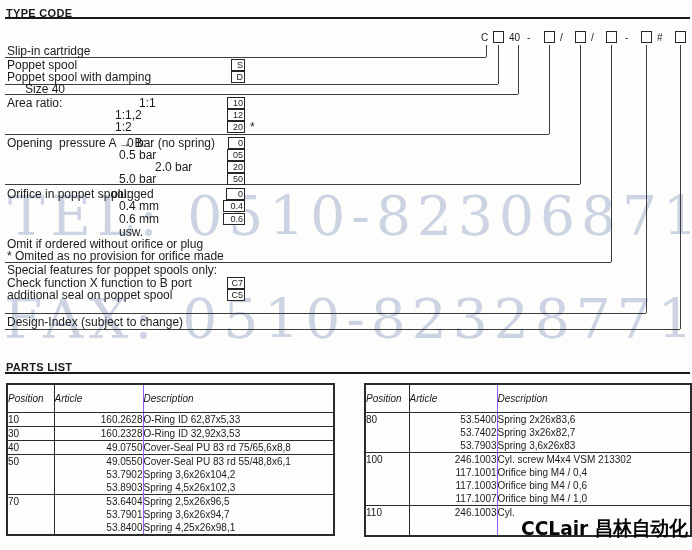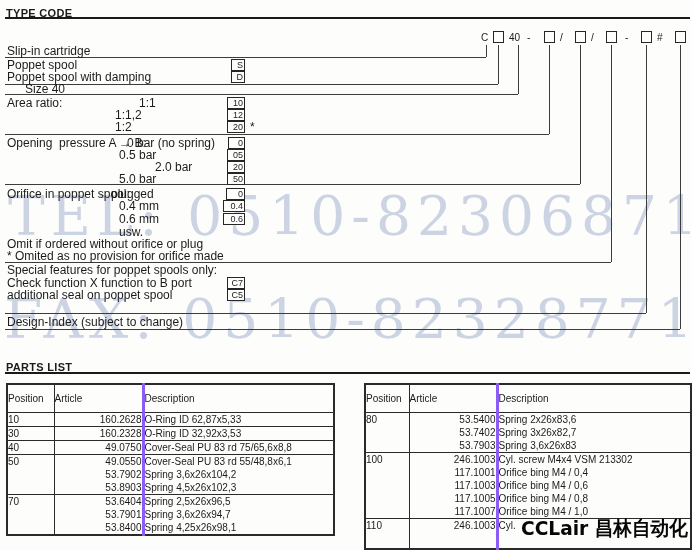--- a/index.html
+++ b/index.html
@@ -15,24 +15,24 @@
   .codebox{position:absolute;height:10px;border:1px solid #262626;background:#fdfdfc;
            font-size:9px;line-height:10px;text-align:right;padding:0 1px;white-space:pre;}
   .wm{position:absolute;font-family:"DejaVu Serif","Liberation Serif",serif;font-size:55px;
       line-height:1;letter-spacing:6px;color:#ccd3e3;white-space:pre;}
   .brand-wm{position:absolute;font-family:"DejaVu Sans","Liberation Sans",sans-serif;
             font-size:20px;font-weight:bold;color:#060606;white-space:pre;transform:scaleX(.93);
             transform-origin:left center;}
   table.parts{position:absolute;border-collapse:collapse;table-layout:fixed;
               font-size:10px;color:#1b1b1b;border:2px solid #2a2a2a;background:transparent;}
   table.parts th{font-weight:normal;text-align:left;height:27px;vertical-align:middle;
-                 border-bottom:1px solid #2a2a2a;padding:0;}
+                 border-bottom:1px solid #2a2a2a;padding:0;font-style:italic;}
   table.parts td{padding:0;height:13px;line-height:13px;vertical-align:top;white-space:pre;overflow:hidden;}
   table.parts .c2{border-left:1px solid #2a2a2a;}
-  table.parts .c3{border-left:3px solid #8b5cf6;}
+  table.parts .c3{border-left:1px solid #8b5cf6;}
   tr.group-start td{border-top:1px solid #2a2a2a;}
   .pos-pad{padding-left:7px;}
   .art-head{padding-left:10px;}
   .desc-pad{padding-left:8px;}
   td.art{text-align:right;padding-right:38px;}
   tr.tall td{height:29px;}
 </style>
 </head>
 <body>
 
@@ -224,25 +224,20 @@
       <td class="c2 art">117.1001</td>
       <td class="c3 desc-pad">Orifice bing M4 / 0,4</td>
     </tr>
     <tr>
       <td class="pos-pad"></td>
       <td class="c2 art">117.1003</td>
       <td class="c3 desc-pad">Orifice bing M4 / 0,6</td>
     </tr>
     <tr>
       <td class="pos-pad"></td>
-      <td class="c2 art">117.1005</td>
-      <td class="c3 desc-pad">Orifice bing M4 / 0,8</td>
-    </tr>
-    <tr>
-      <td class="pos-pad"></td>
       <td class="c2 art">117.1007</td>
       <td class="c3 desc-pad">Orifice bing M4 / 1,0</td>
     </tr>
     <tr class="group-start tall">
       <td class="pos-pad">110</td>
       <td class="c2 art">246.1003</td>
       <td class="c3 desc-pad">Cyl.</td>
     </tr>
   </tbody>
     </table>

